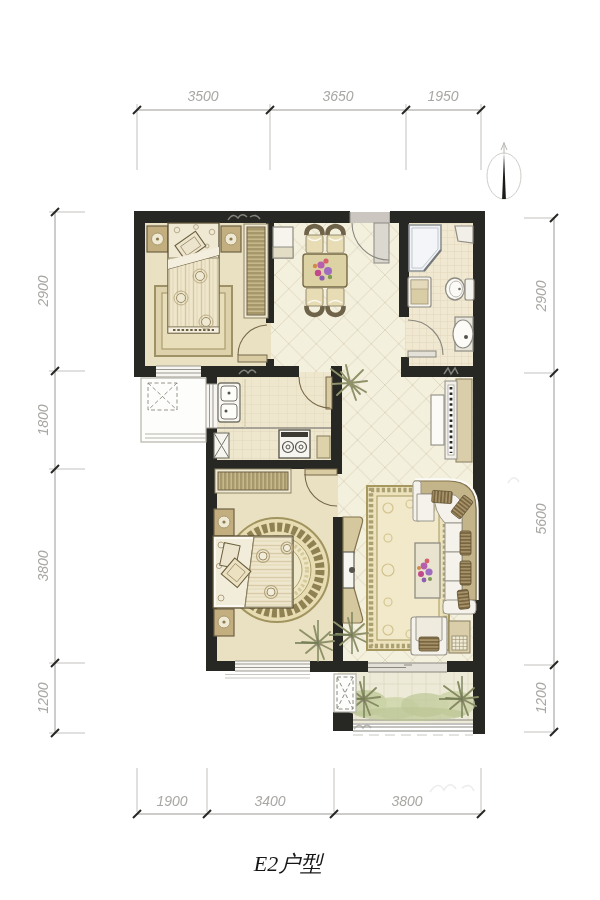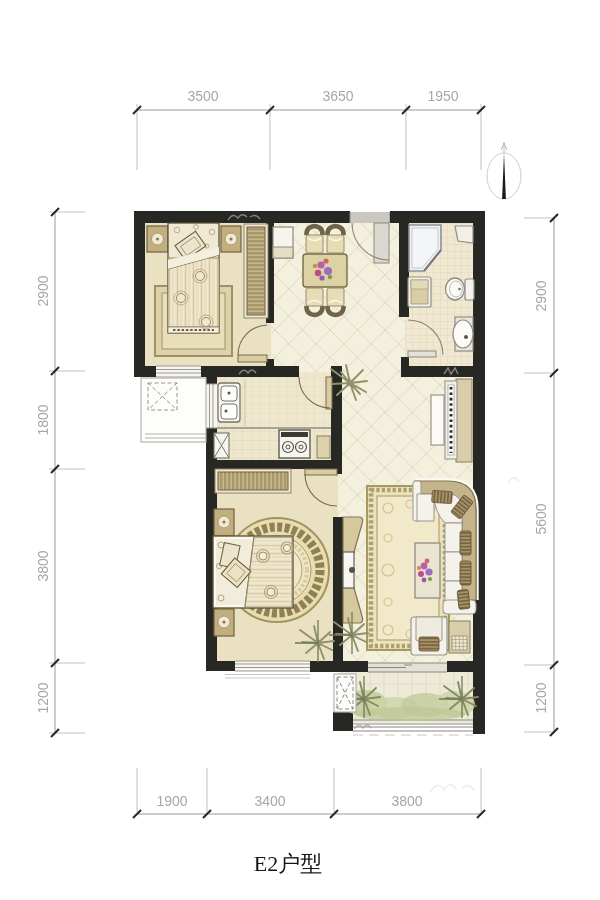--- a/index.html
+++ b/index.html
@@ -1,16 +1,16 @@
 <!DOCTYPE html>
 <html><head>
 <meta charset="utf-8">
 <style>
 html,body{margin:0;padding:0;background:#ffffff;}
-#page{width:600px;height:900px;position:relative;background:#ffffff;overflow:hidden;}
+#page{width:600px;height:900px;position:relative;background:#ffffff;overflow:hidden;font-style:italic;}
 text{font-family:"Liberation Sans",sans-serif;}
 .dim{font-size:14px;fill:#a9a7a3;}
 </style>
 </head>
 <body>
 <div id="page">
 <svg width="600" height="900" viewBox="0 0 600 900" xmlns="http://www.w3.org/2000/svg">
 <defs>
 <pattern id="diam" width="27.5" height="27.5" patternUnits="userSpaceOnUse">
   <rect width="27.5" height="27.5" fill="#f4f0de"></rect>

